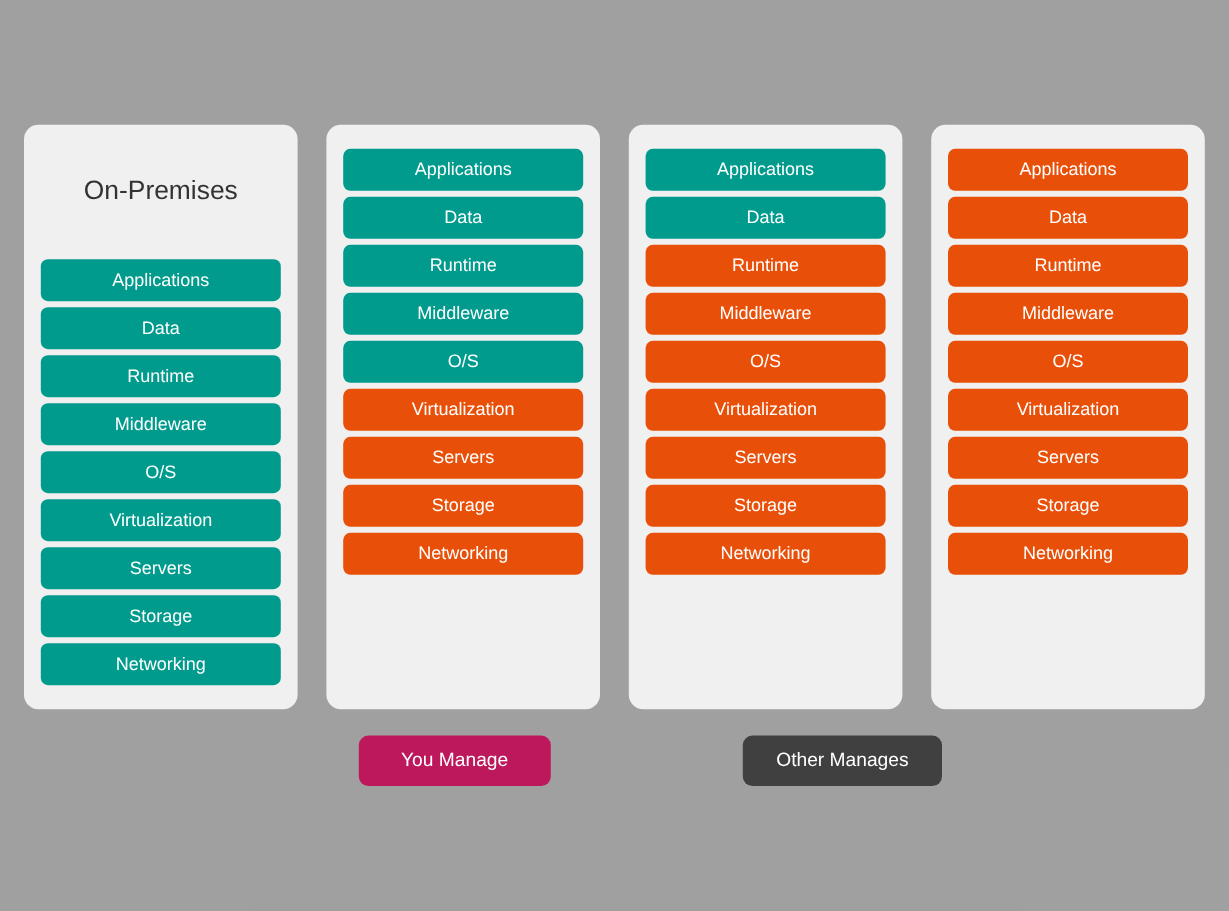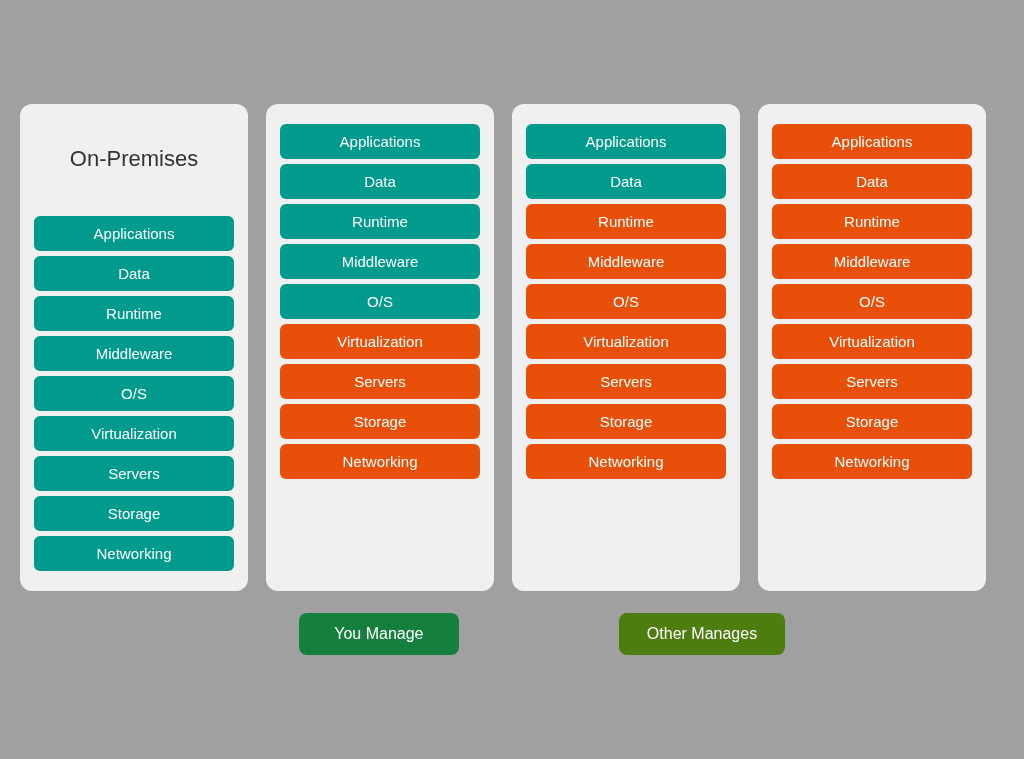--- a/index.html
+++ b/index.html
@@ -19,21 +19,21 @@
       display: flex;
       flex-direction: column;
       align-items: center;
       padding: 20px;
       width: 100%;
     }
 
     .columns-row {
       display: flex;
       gap: 18px;
-      justify-content: flex-start;
+      justify-content: space-between;
       width: 100%;
     }
 
     .column-card {
       background: #f0f0f0;
       border-radius: 12px;
       padding: 20px 14px 20px 14px;
       width: 228px;
       display: flex;
       flex-direction: column;
@@ -86,22 +86,22 @@
     .legend-badge {
       border-radius: 8px;
       color: white;
       font-size: 16px;
       font-weight: 500;
       text-align: center;
       padding: 12px 28px;
       min-width: 160px;
     }
 
-    .legend-teal { background-color: #15803d; margin-left: 60px; }
-    .legend-orange { background-color: #4d7c0f; margin-left: 100px; }
+    .legend-teal { background-color: #be185d; margin-left: 60px; }
+    .legend-orange { background-color: #404040; margin-left: 100px; }
   </style>
 </head>
 <body>
 
 <div class="main-container">
   <div class="columns-row">
 
   <div class="column-card">
         <div class="column-title">On-Premises</div>
         <div class="items-list">

